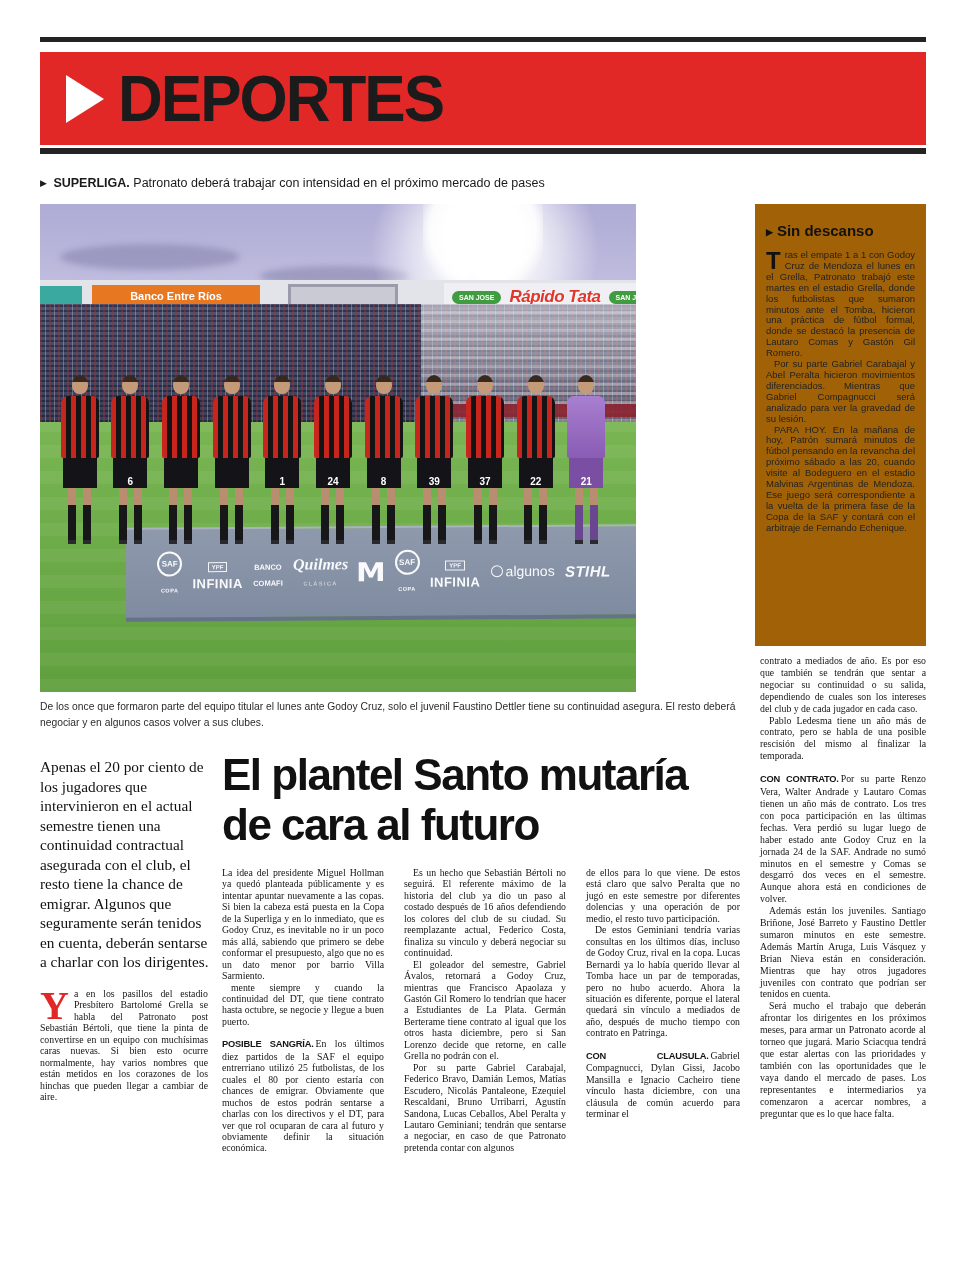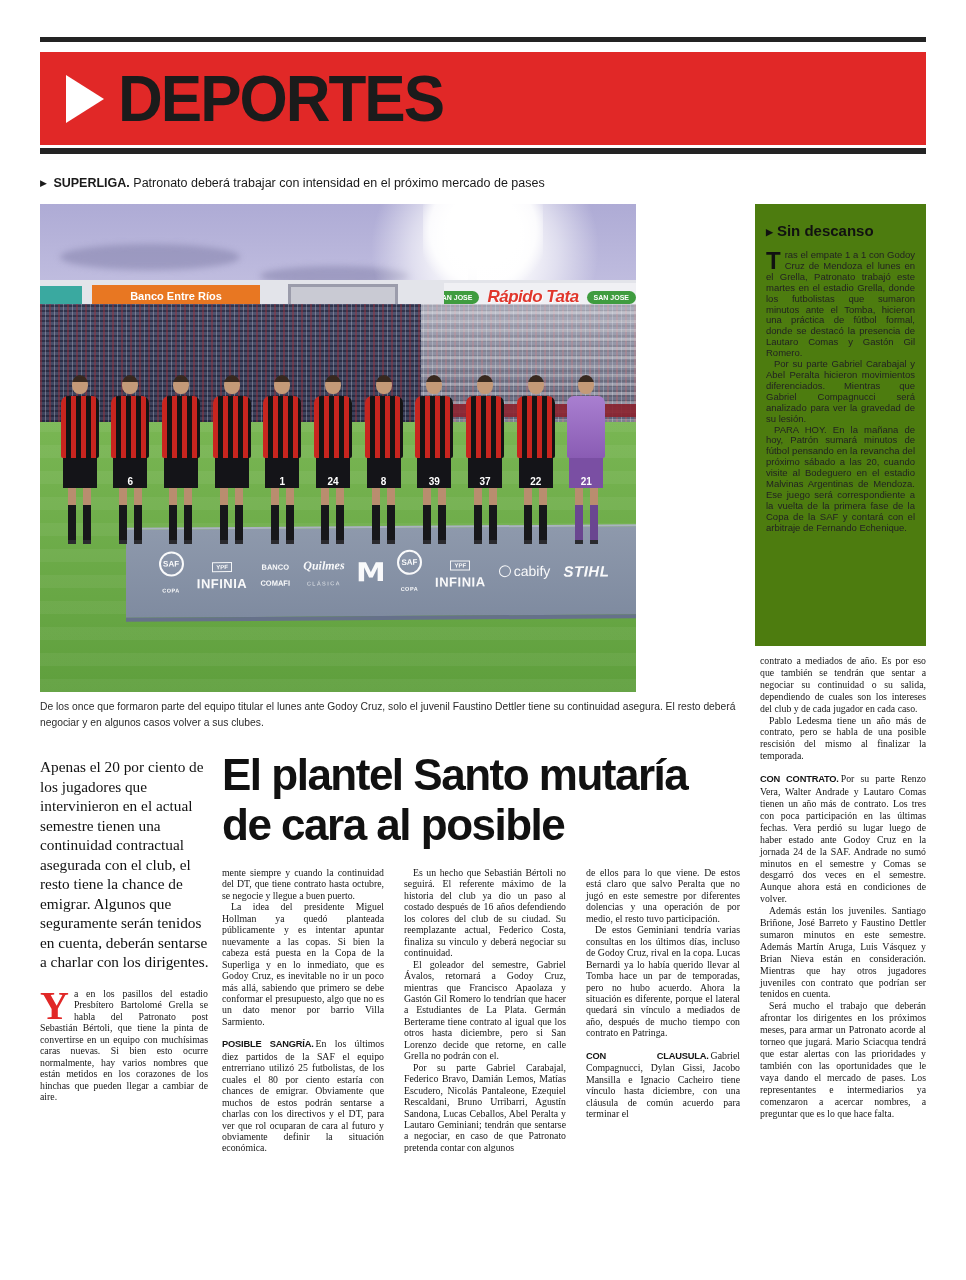--- a/index.html
+++ b/index.html
@@ -26,21 +26,21 @@
   .photo { position:absolute; left:40px; top:204px; width:596px; height:488px; overflow:hidden; background:#eab308; }
   .sky { position:absolute; left:0; top:0; right:0; height:112px; background:linear-gradient(#aeabd5,#c7c4e3); }
   .cloud { position:absolute; background:rgba(120,118,160,.45); border-radius:50%; filter:blur(3px); }
   .flare-glow { position:absolute; left:330px; top:-70px; width:230px; height:230px; background:radial-gradient(circle, rgba(255,255,255,.95) 0 22%, rgba(255,255,255,.55) 45%, rgba(255,255,255,0) 70%); }
   .flare-core { position:absolute; left:383px; top:-40px; width:120px; height:130px; background:radial-gradient(circle, #ffffff 0 40%, rgba(255,255,255,.85) 60%, rgba(255,255,255,0) 75%); }
   .pole { position:absolute; left:428px; top:55px; width:9px; height:55px; background:linear-gradient(#ffffff,#cfcfe0); }
   .roofband { position:absolute; left:0; top:76px; right:0; height:34px; background:#e3e4ea; }
   .banner-teal { position:absolute; left:0; top:6px; width:42px; height:20px; background:#3aa9a0; }
   .banner-orange { position:absolute; left:52px; top:5px; width:168px; height:23px; background:#e87722; color:#ffffff; font-weight:bold; font-size:11px; line-height:23px; text-align:center; white-space:nowrap; overflow:hidden; }
   .banner-dark { position:absolute; left:248px; top:4px; width:110px; height:25px; background:#c9cad3; border:3px solid #9b9cab; }
-  .banner-right { position:absolute; left:404px; top:3px; right:0; height:28px; background:#f0f0f4; display:flex; align-items:center; gap:8px; padding-left:8px; overflow:hidden;justify-content:flex-end; }
+  .banner-right { position:absolute; left:404px; top:3px; right:0; height:28px; background:#f0f0f4; display:flex; align-items:center; gap:8px; padding-left:8px; overflow:hidden; }
   .sanjose { background:#3f9c3f; color:#ffffff; font-size:7px; font-weight:bold; border-radius:9px; padding:3px 7px; white-space:nowrap; }
   .tata { color:#e0362c; font-weight:bold; font-style:italic; font-size:17px; letter-spacing:-0.5px; white-space:nowrap; text-shadow:1px 1px 0 rgba(255,255,255,.8); }
   .crowd { position:absolute; left:0; top:100px; right:0; height:118px;
     background:
       repeating-linear-gradient(90deg, rgba(160,50,60,.45) 0 2px, rgba(0,0,0,0) 2px 5px, rgba(225,225,235,.3) 5px 6px, rgba(0,0,0,0) 6px 9px),
       repeating-linear-gradient(0deg, rgba(18,20,40,.5) 0 2px, rgba(0,0,0,0) 2px 5px),
       linear-gradient(#4e5470,#3a3f59); }
   .terrace { position:absolute; right:0; top:100px; width:215px; height:118px;
     background:
       repeating-linear-gradient(0deg, rgba(255,255,255,.28) 0 3px, rgba(0,0,0,0) 3px 9px),
@@ -51,21 +51,21 @@
       repeating-linear-gradient(0deg, rgba(255,255,255,.05) 0 13px, rgba(0,0,0,0) 13px 26px),
       linear-gradient(#79b653,#5f9f3d); }
   .board { position:absolute; left:86px; top:322px; right:-6px; height:94px; background:linear-gradient(#8e99ac,#7f8ba0); border-top:2px solid #aab2c1; border-bottom:4px solid #66718a; display:flex; align-items:center; justify-content:space-around; padding:0 26px; transform:skewY(-0.4deg); }
   .logo { color:rgba(255,255,255,.95); text-align:center; line-height:1; white-space:nowrap; }
   .saf-ring { width:25px; height:25px; border:2px solid rgba(255,255,255,.95); border-radius:50%; display:grid; place-items:center; font-size:8px; font-weight:bold; margin:0 auto 3px; }
   .saf-sub { font-size:5.5px; letter-spacing:.5px; font-weight:bold; }
   .ypf-tag { display:inline-block; border:1px solid rgba(255,255,255,.9); font-size:6px; font-weight:bold; padding:1px 3px; margin-bottom:3px; }
   .ypf-name { font-size:13px; font-weight:bold; letter-spacing:.5px; }
   .comafi-dot { width:13px; height:13px; border-radius:50% 50% 50% 0; background:rgba(255,255,255,.95); margin:0 auto 3px; }
   .comafi-name { font-size:7.5px; font-weight:bold; line-height:1.25; }
-  .quilmes-name { font-family:"Liberation Serif", serif; font-style:italic; font-weight:bold; font-size:12px; }
+  .quilmes-name { font-family:"Liberation Serif", serif; font-style:italic; font-weight:bold; font-size:16px; }
   .quilmes-sub { font-size:5.5px; letter-spacing:1.5px; margin-top:2px; opacity:.8; }
   .mcd { font-size:26px; font-weight:bold; font-family:"DejaVu Sans", sans-serif; transform:scaleX(1.15); }
   .cabify-name { font-size:14px; }
   .cabify-ic { display:inline-block; width:12px; height:12px; border:1.5px solid rgba(255,255,255,.95); border-radius:50%; margin-right:3px; vertical-align:-1px; }
   .stihl { font-size:15px; font-weight:bold; font-style:italic; letter-spacing:.5px; }
 
   .players { position:absolute; left:16px; right:26px; top:128px; height:212px; display:flex; justify-content:space-between; align-items:flex-end; }
   .player { width:47px; display:flex; flex-direction:column; align-items:center; }
   .head { width:16px; height:19px; border-radius:50% 50% 45% 45%; background:linear-gradient(#38291f 0 38%, #c49a78 38%); }
   .torso { width:38px; height:62px; margin-top:2px; border-radius:7px 7px 2px 2px; background:repeating-linear-gradient(90deg, #c8251f 0 5px, #141414 5px 10px); }
@@ -73,21 +73,21 @@
   .shorts { width:34px; height:30px; background:#141418; display:flex; align-items:flex-end; justify-content:center; }
   .keeper .shorts { background:#7a4fa3; }
   .pnum { color:#ffffff; font-size:10px; font-weight:bold; line-height:1; margin-bottom:1px; }
   .legs { display:flex; gap:7px; height:56px; }
   .legs i { display:block; width:8px; height:100%; background:linear-gradient(#b98d6f 0 30%, #17171a 30% 92%, #2a2a2e 92%); }
   .keeper .legs i { background:linear-gradient(#b98d6f 0 30%, #6a4690 30% 92%, #2a2a2e 92%); }
 
   .caption { position:absolute; left:40px; top:699px; width:700px; font-size:10.3px; line-height:1.55; color:#2b2b2b; }
 
   
-  .sidebar { position:absolute; left:755px; top:204px; width:171px; height:442px; background:#4d7c0f; padding:18px 11px 0; }
+  .sidebar { position:absolute; left:755px; top:204px; width:171px; height:442px; background:#a16207; padding:18px 11px 0; }
   .sidebar h2 { font-size:15px; font-weight:bold; color:#111; margin-bottom:11px; }
   .sidebar h2 .tri { font-size:9px; vertical-align:1px; margin-right:4px; }
   .sidebar p { font-size:9.5px; line-height:10.9px; text-align:justify; color:#222; }
   .sidebar p + p { text-indent:8px; }
   .dropcap-t { float:left; font-size:24px; line-height:20px; font-weight:bold; color:#111; margin:1px 4px 0 0; }
 
   
   .serif-p { font-family:"Liberation Serif", serif; font-size:9.8px; line-height:11.45px; text-align:justify; color:#141414; }
   .col { position:absolute; width:162px; }
   .col p + p { text-indent:9px; }
@@ -165,21 +165,21 @@
     <span class="logo mcd">M</span>
     <span class="logo">
       <span class="saf-ring">SAF</span>
       <span class="saf-sub">COPA</span>
     </span>
     <span class="logo">
       <span class="ypf-tag">YPF</span><br>
       <span class="ypf-name">INFINIA</span>
     </span>
     <span class="logo cabify-name">
-      <span class="cabify-ic"></span><span>cabify</span>
+      <span class="cabify-ic"></span><span>algunos</span>
     </span>
     <span class="logo stihl">STIHL</span>
   </div>
   <div class="players">
     <div class="player">
         <div class="head"></div>
         <div class="torso"></div>
         <div class="shorts">
           <span class="pnum"></span>
         </div>
@@ -309,30 +309,30 @@
   <p>Por su parte Gabriel Carabajal y Abel Peralta hicieron movimientos diferenciados. Mientras que Gabriel Compagnucci será analizado para ver la gravedad de su lesión.</p>
   <p>PARA HOY. En la mañana de hoy, Patrón sumará minutos de fútbol pensando en la revancha del próximo sábado a las 20, cuando visite al Bodeguero en el estadio Malvinas Argentinas de Mendoza. Ese juego será correspondiente a la vuelta de la primera fase de la Copa de la SAF y contará con el arbitraje de Fernando Echenique.</p>
 </div>
 
 <div class="lead-col">
   <p class="lead-text">Apenas el 20 por ciento de los jugadores que intervinieron en el actual semestre tienen una continuidad contractual asegurada con el club, el resto tiene la chance de emigrar. Algunos que seguramente serán tenidos en cuenta, deberán sentarse a charlar con los dirigentes.</p>
 </div>
 
 <div class="headline">
   <div>El plantel Santo mutaría</div>
-  <div>de cara al posible</div>
+  <div>de cara al futuro</div>
 </div>
 
 <div class="col1-body">
   <p class="serif-p"><span class="dropcap-y">Y</span><span>a en los pasillos del estadio Presbítero Bartolomé Grella se habla del Patronato post Sebastián Bértoli, que tiene la pinta de convertirse en un equipo con muchísimas caras nuevas. Si bien esto ocurre normalmente, hay varios nombres que están metidos en los corazones de los hinchas que pueden llegar a cambiar de aire.</span></p>
 </div>
 
 <div class="col col2">
+  <p class="serif-p">La idea del presidente Miguel Hollman ya quedó planteada públicamente y es intentar apuntar nuevamente a las copas. Si bien la cabeza está puesta en la Copa de la Superliga y en lo inmediato, que es Godoy Cruz, es inevitable no ir un poco más allá, sabiendo que primero se debe conformar el presupuesto, algo que no es un dato menor por barrio Villa Sarmiento.</p>
   <p class="serif-p">mente siempre y cuando la continuidad del DT, que tiene contrato hasta octubre, se negocie y llegue a buen puerto.</p>
-  <p class="serif-p">La idea del presidente Miguel Hollman ya quedó planteada públicamente y es intentar apuntar nuevamente a las copas. Si bien la cabeza está puesta en la Copa de la Superliga y en lo inmediato, que es Godoy Cruz, es inevitable no ir un poco más allá, sabiendo que primero se debe conformar el presupuesto, algo que no es un dato menor por barrio Villa Sarmiento.</p>
   <p class="serif-p gap-before"><strong class="lead-in">POSIBLE SANGRÍA.</strong><span>En los últimos diez partidos de la SAF el equipo entrerriano utilizó 25 futbolistas, de los cuales el 80 por ciento estaría con chances de emigrar. Obviamente que muchos de estos podrán sentarse a charlas con los directivos y el DT, para ver que rol ocuparan de cara al futuro y obviamente definir la situación económica.</span></p>
 </div>
 
 <div class="col col3">
   <p class="serif-p" style="text-indent:9px;">Es un hecho que Sebastián Bértoli no seguirá. El referente máximo de la historia del club ya dio un paso al costado después de 16 años defendiendo los colores del club de su ciudad. Su reemplazante actual, Federico Costa, finaliza su vinculo y deberá negociar su continuidad.</p>
   <p class="serif-p">El goleador del semestre, Gabriel Ávalos, retornará a Godoy Cruz, mientras que Francisco Apaolaza y Gastón Gil Romero lo tendrían que hacer a Estudiantes de La Plata. Germán Berterame tiene contrato al igual que los otros hasta diciembre, pero si San Lorenzo decide que retorne, en calle Grella no podrán con el.</p>
   <p class="serif-p">Por su parte Gabriel Carabajal, Federico Bravo, Damián Lemos, Matías Escudero, Nicolás Pantaleone, Ezequiel Rescaldani, Bruno Urribarri, Agustín Sandona, Lucas Ceballos, Abel Peralta y Lautaro Geminiani; tendrán que sentarse a negociar, en caso de que Patronato pretenda contar con algunos</p>
 </div>
 
 <div class="col col4">

